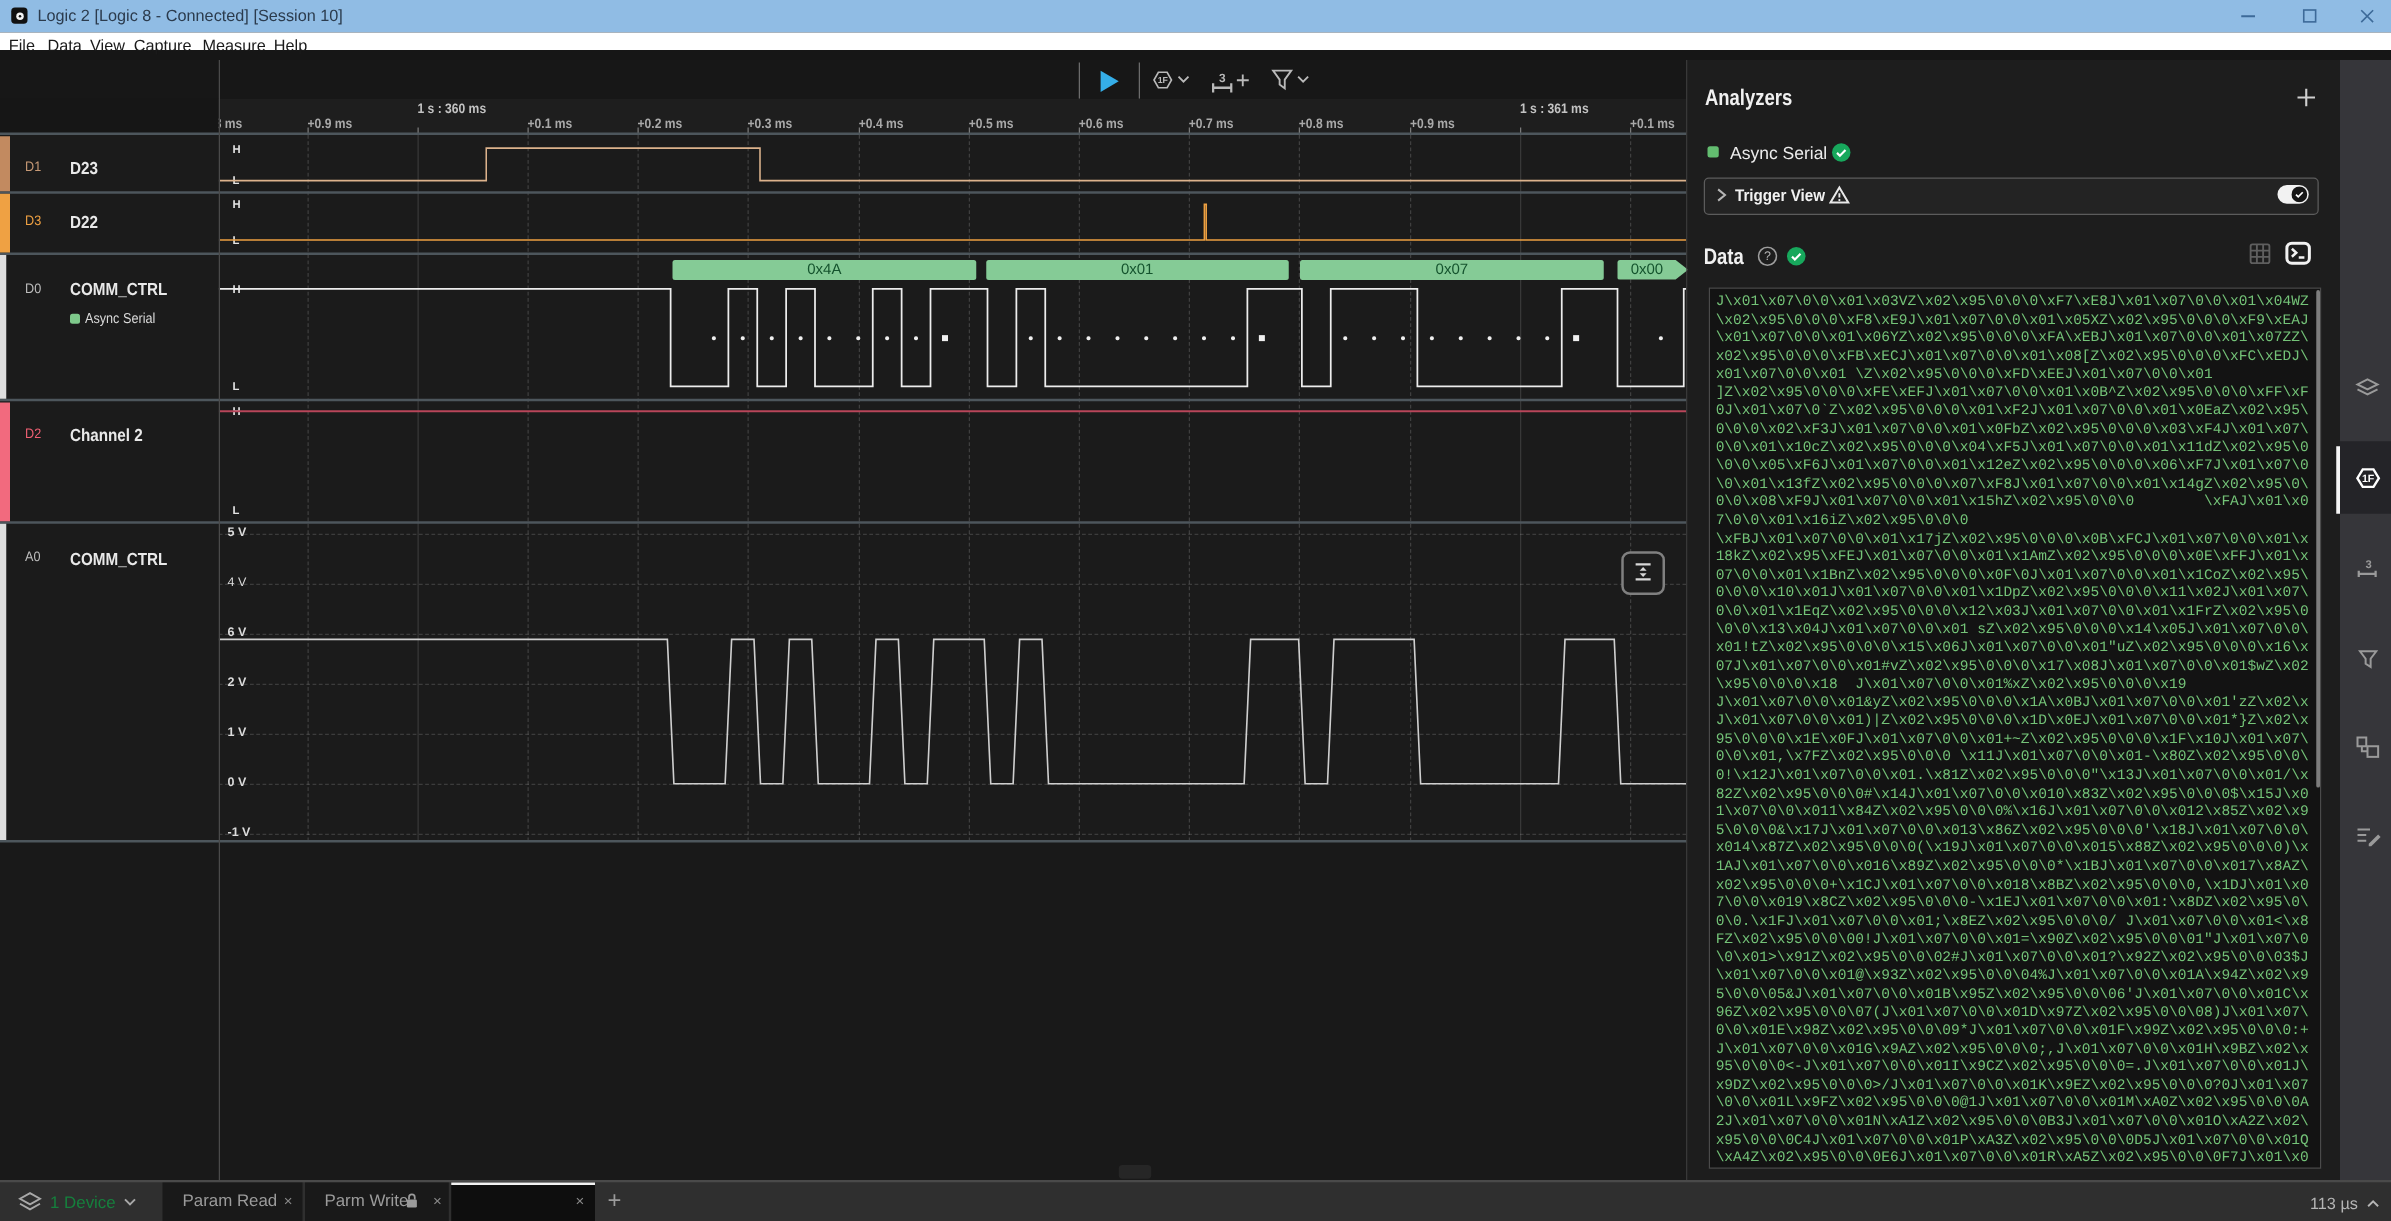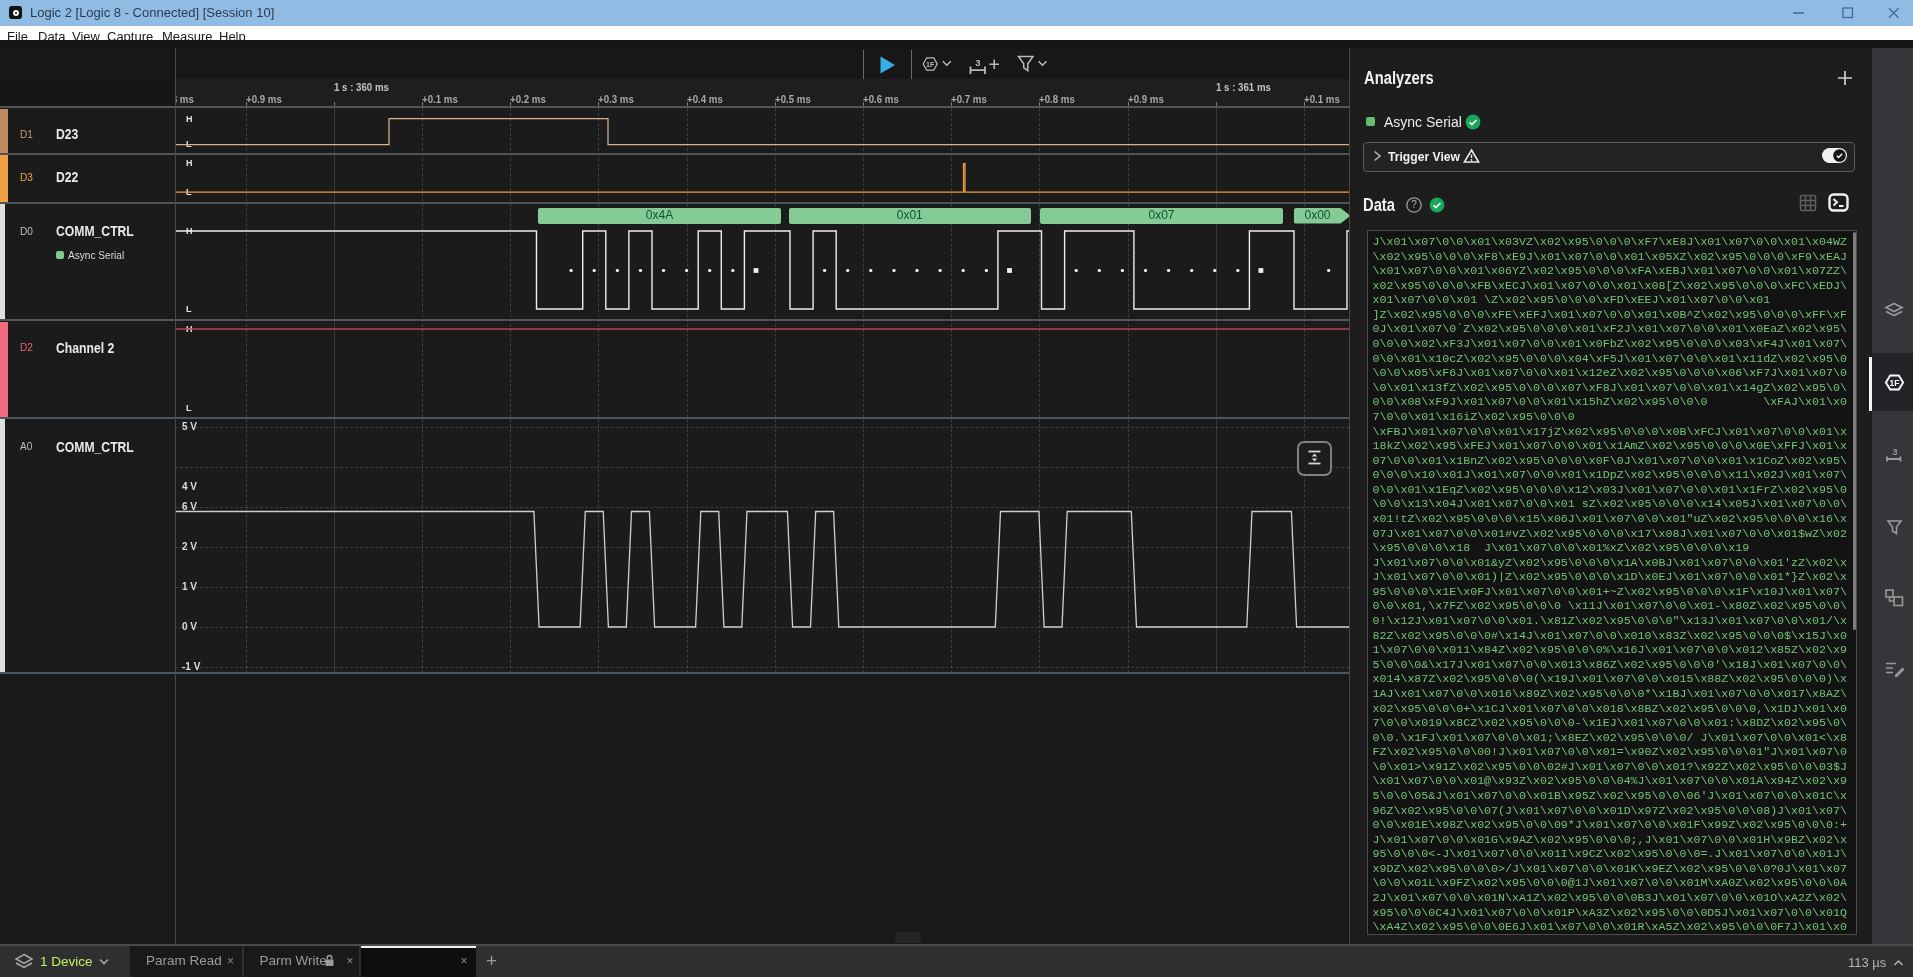--- a/index.html
+++ b/index.html
@@ -160,21 +160,21 @@
 
 <div class="hl" style="left:186px;top:114px;">H</div>
 <div class="hl" style="left:186px;top:139px;">L</div>
 <div class="hl" style="left:186px;top:158px;">H</div>
 <div class="hl" style="left:186px;top:186.5px;">L</div>
 <div class="hl" style="left:186px;top:226px;">H</div>
 <div class="hl" style="left:186px;top:304px;">L</div>
 <div class="hl" style="left:186px;top:324px;">H</div>
 <div class="hl" style="left:186px;top:403px;">L</div>
 <div class="abs" style="left:182px;top:421px;font-size:10px;font-weight:bold;color:#dcdcdc;">5 V</div>
-<div class="abs" style="left:182px;top:481px;font-size:10px;font-weight:bold;color:#dcdcdc;">4 V</div>
+<div class="abs" style="left:182px;top:461px;font-size:10px;font-weight:normal;color:#dcdcdc;">4 V</div>
 <div class="abs" style="left:182px;top:501px;font-size:10px;font-weight:bold;color:#dcdcdc;">6 V</div>
 <div class="abs" style="left:182px;top:541px;font-size:10px;font-weight:bold;color:#dcdcdc;">2 V</div>
 <div class="abs" style="left:182px;top:581px;font-size:10px;font-weight:bold;color:#dcdcdc;">1 V</div>
 <div class="abs" style="left:182px;top:621px;font-size:10px;font-weight:bold;color:#dcdcdc;">0 V</div>
 <div class="abs" style="left:182px;top:661px;font-size:10px;font-weight:bold;color:#dcdcdc;">-1 V</div>
 
 <svg class="abs" style="left:175px;top:48px;" width="1174" height="626" viewBox="175 48 1174 626">
   <path d="M175,144.5 L389,144.5 L389,118.5 L608,118.5 L608,144.5 L1349,144.5" fill="none" stroke="#dcb28c" stroke-width="1.25"></path>
   <path d="M175,192 L963.5,192 L963.5,163.5 L965,163.5 L965,192 L1349,192" fill="none" stroke="#eda041" stroke-width="1.25"></path>
   <path d="M175,231 L536.5,231 L536.5,309 L582.7,309 L582.7,231 L605.8,231 L605.8,309 L628.9,309 L628.9,231 L652.0,231 L652.0,309 L698.2,309 L698.2,231 L721.3,231 L721.3,309 L744.4,309 L744.4,231 L790.0,231 L790.0,309 L813.1,309 L813.1,231 L836.2,231 L836.2,309 L997.9,309 L997.9,231 L1041.5,231 L1041.5,309 L1064.6,309 L1064.6,231 L1133.9,231 L1133.9,309 L1249.4,309 L1249.4,231 L1294,231 L1294,309 L1347,309 L1347,231 L1349,231" fill="none" stroke="#ededed" stroke-width="1.4"></path>
@@ -371,21 +371,21 @@
   </svg>
 
 <div id="bottombar"></div>
 <div class="abs" style="left:0;top:944px;width:1913px;height:1.5px;background:#4a4a4a;"></div>
 <svg class="abs" style="left:14px;top:953px;" width="20" height="17" viewBox="0 0 20 17">
     <g fill="none" stroke="#a8a8a8" stroke-width="1.5">
       <path d="M10 1.5L18 6l-8 4.5L2 6Z"></path>
       <path d="M2 10l8 4.5 8-4.5"></path>
     </g>
   </svg>
-<div class="abs" style="left:40px;top:954px;font-size:13.5px;color:#bef264;">1 Device</div>
+<div class="abs" style="left:40px;top:954px;font-size:13.5px;color:#15803d;">1 Device</div>
 <svg class="abs" style="left:98px;top:958px;" width="12" height="8" viewBox="0 0 12 8">
     <path d="M2 1.5l4 4 4-4" stroke="#a8a8a8" stroke-width="1.6" fill="none"></path>
   </svg>
 <div class="tab" style="left:130px;width:112px;">
     <span style="position:absolute;left:16px;top:7px;">Param Read</span>
     <span style="position:absolute;right:8px;top:8px;font-size:12px;color:#8a8a8a;">×</span>
   </div>
 <div class="tab" style="left:243.5px;width:115px;">
     <span style="position:absolute;left:16px;top:7px;">Parm Write</span>
   <svg style="position:absolute;right:24px;top:8px;" width="11" height="13" viewBox="0 0 11 13">

